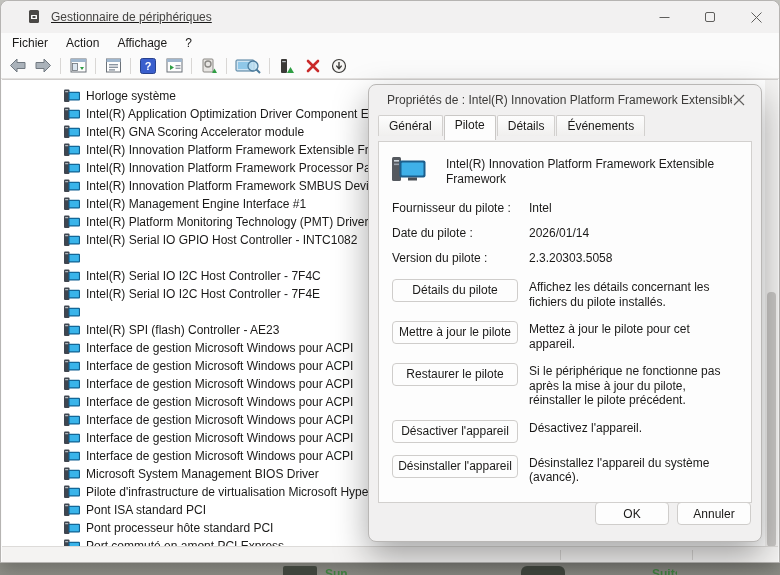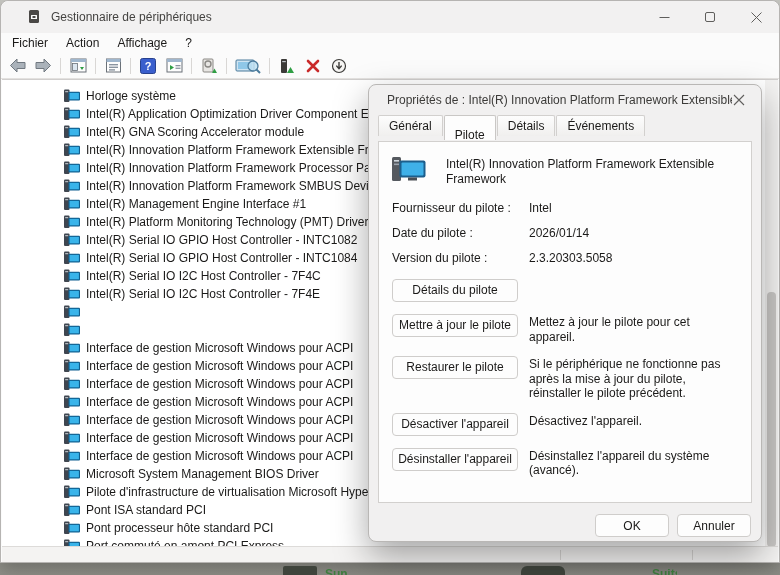--- a/index.html
+++ b/index.html
@@ -13,21 +13,21 @@
 
   
   .main-window {
     position:absolute; left:0; top:0; width:780px; height:563px;
     background:#fbfbfb; border:1px solid #b6b4b2;
     border-radius:8px 8px 0 0; overflow:hidden;
     box-shadow:0 6px 18px rgba(0,0,0,.25);
   }
   .titlebar {
     height:32px; background:#f2f1f1; display:flex; align-items:center;
-    padding-left:25px; border-radius:8px 8px 0 0;
+    padding-left:25px; border-radius:8px 8px 0 0;text-decoration:underline;
   }
   .titlebar-icon { width:16px; height:16px; margin-right:9px; flex:0 0 auto; }
   .titlebar-text { font-size:12px; color:#444341; }
   .titlebar-buttons { margin-left:auto; display:flex; height:32px; }
   .tb-btn { width:46px; height:32px; display:flex; align-items:center; justify-content:center; color:#5f5e5c; }
 
   .menubar {
     height:20px; background:#fbfbfb; display:flex; align-items:center;
     padding-left:2px; font-size:12px; color:#1b1a19;
   }
@@ -74,21 +74,21 @@
   .dialog-close { margin-left:auto; width:16px; height:16px; display:flex; align-items:center; justify-content:center; color:#5f5e5c; }
 
   .tabs-row { display:flex; align-items:flex-start; padding-left:9px; height:26px; position:relative; z-index:2; }
   .tab {
     font-size:12px; padding:3px 10px 4px; height:21px;
     background:linear-gradient(#fdfdfd,#f0efee);
     border:1px solid #d2d0ce; border-bottom:none; margin-right:1px;
     border-radius:2px 2px 0 0; color:#1b1a19;
   }
   .tab.active {
-    background:#fdfdfd; height:25px; padding-top:12px;
+    background:#fdfdfd; height:25px; padding-top:2px;
     position:relative; top:0; margin-bottom:-1px; border-color:#c9c7c5;
   }
 
   .tab-panel {
     position:absolute; left:9px; right:9px; top:56px; bottom:38px;
     background:#fdfdfd; border:1px solid #d2d0ce; padding:13px 12px 0 13px;
     overflow:hidden; z-index:1;
   }
   .device-header { display:flex; margin-bottom:14px; }
   .device-header .pc-icon { width:36px; height:28px; margin-right:18px; flex:0 0 auto; }
@@ -100,21 +100,21 @@
 
   .actions { margin-top:14px; }
   .action-row { display:flex; margin-bottom:12px; }
   .action-btn {
     width:126px; height:23px; flex:0 0 auto; margin-right:11px;
     background:#fdfdfd; border:1px solid #cfcdcb; border-radius:4px;
     font-size:12px; font-family:inherit; color:#1b1a19; text-align:center; line-height:21px;
   }
   .action-desc { font-size:12px; line-height:14.5px; width:226px; padding-top:1px; }
 
-  .dialog-footer { position:absolute; right:10px; bottom:4px; display:flex; gap:8px; }
+  .dialog-footer { position:absolute; right:10px; bottom:16px; display:flex; gap:8px; }
   .dlg-btn {
     width:74px; height:23px; background:#fdfdfd; border:1px solid #cfcdcb;
     border-radius:4px; font-size:12px; font-family:inherit; color:#1b1a19;
   }
 
   
   .desktop-strip { position:absolute; left:0; bottom:0; width:677px; height:12px; overflow:hidden; }
   .desk-icon { position:absolute; bottom:0; height:9px; background:#3f443c; border-radius:2px 2px 0 0; }
   .desk-label { position:absolute; bottom:-6px; font-size:12px; font-weight:bold; color:#3e7d3e; }
 </style>
@@ -336,21 +336,20 @@
           <span>Intel(R) Serial IO GPIO Host Controller - INTC1082</span>
         </div>
 
         <div class="tree-row">
           <svg class="dev-icon" viewBox="0 0 16 14">
             <rect x="0" y="0.5" width="5.5" height="12.5" rx="1" fill="#3f4650"></rect>
             <rect x="1.2" y="2.2" width="3" height="1" fill="#cfd6dd"></rect>
             <rect x="4.5" y="2.8" width="11.5" height="8.6" rx="1" fill="#0f5f8f"></rect>
             <rect x="5.6" y="3.9" width="9.3" height="6.4" fill="#39b4ea"></rect>
           </svg>
-          <span>Intel(R) Serial IO GPIO Host Controller - INTC1084</span>
         </div>
 
         <div class="tree-row">
           <svg class="dev-icon" viewBox="0 0 16 14">
             <rect x="0" y="0.5" width="5.5" height="12.5" rx="1" fill="#3f4650"></rect>
             <rect x="1.2" y="2.2" width="3" height="1" fill="#cfd6dd"></rect>
             <rect x="4.5" y="2.8" width="11.5" height="8.6" rx="1" fill="#0f5f8f"></rect>
             <rect x="5.6" y="3.9" width="9.3" height="6.4" fill="#39b4ea"></rect>
           </svg>
           <span>Intel(R) Serial IO I2C Host Controller - 7F4C</span>
@@ -375,20 +374,21 @@
           </svg>
         </div>
 
         <div class="tree-row">
           <svg class="dev-icon" viewBox="0 0 16 14">
             <rect x="0" y="0.5" width="5.5" height="12.5" rx="1" fill="#3f4650"></rect>
             <rect x="1.2" y="2.2" width="3" height="1" fill="#cfd6dd"></rect>
             <rect x="4.5" y="2.8" width="11.5" height="8.6" rx="1" fill="#0f5f8f"></rect>
             <rect x="5.6" y="3.9" width="9.3" height="6.4" fill="#39b4ea"></rect>
           </svg>
+          <span>Intel(R) SPI (flash) Controller - AE23</span>
         </div>
 
         <div class="tree-row">
           <svg class="dev-icon" viewBox="0 0 16 14">
             <rect x="0" y="0.5" width="5.5" height="12.5" rx="1" fill="#3f4650"></rect>
             <rect x="1.2" y="2.2" width="3" height="1" fill="#cfd6dd"></rect>
             <rect x="4.5" y="2.8" width="11.5" height="8.6" rx="1" fill="#0f5f8f"></rect>
             <rect x="5.6" y="3.9" width="9.3" height="6.4" fill="#39b4ea"></rect>
           </svg>
           <span>Interface de gestion Microsoft Windows pour ACPI</span>
@@ -565,20 +565,21 @@
           <span class="field-label">Version du pilote :</span>
           <span class="field-value">2.3.20303.5058</span>
         </div>
 
       </div>
 
     <div class="actions">
 
         <div class="action-row">
           <button class="action-btn">Détails du pilote</button>
+          <span class="action-desc">Affichez les détails concernant les fichiers du pilote installés.</span>
         </div>
 
         <div class="action-row">
           <button class="action-btn">Mettre à jour le pilote</button>
           <span class="action-desc">Mettez à jour le pilote pour cet appareil.</span>
         </div>
 
         <div class="action-row">
           <button class="action-btn">Restaurer le pilote</button>
           <span class="action-desc">Si le périphérique ne fonctionne pas après la mise à jour du pilote, réinstaller le pilote précédent.</span>

